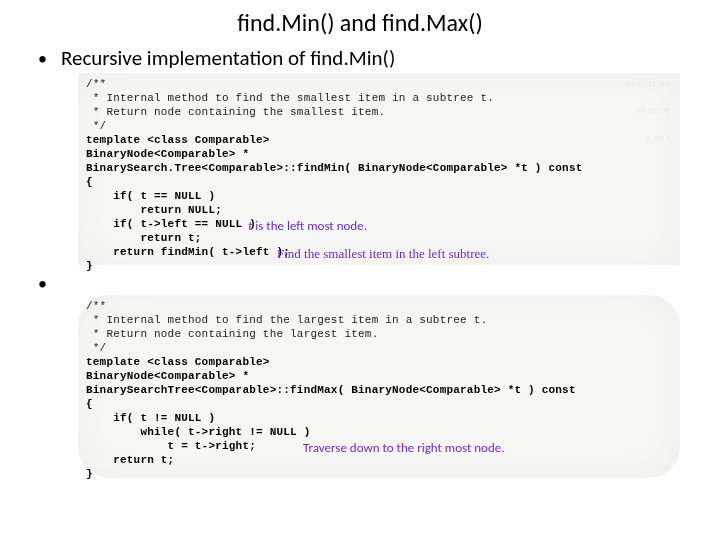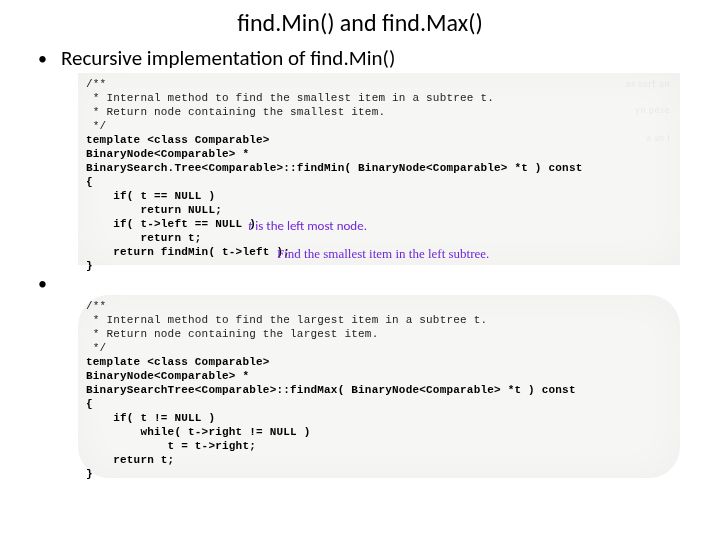--- a/index.html
+++ b/index.html
@@ -119,13 +119,14 @@
 <span class="bold">template &lt;class Comparable&gt;</span>
 <span class="bold">BinaryNode&lt;Comparable&gt; *</span>
 <span class="bold">BinarySearchTree&lt;Comparable&gt;::findMax( BinaryNode&lt;Comparable&gt; *t ) const</span>
 <span class="bold">{</span>
 <span class="bold">    if( t != NULL )</span>
 <span class="bold">        while( t-&gt;right != NULL )</span>
 <span class="bold">            t = t-&gt;right;</span>
 <span class="bold">    return t;</span>
 <span class="bold">}</span>
 </pre>
+  <div class="anno" style="left:225px; top:145px;">Traverse down to the right most node.</div>
 </div>
 
 </body></html>

